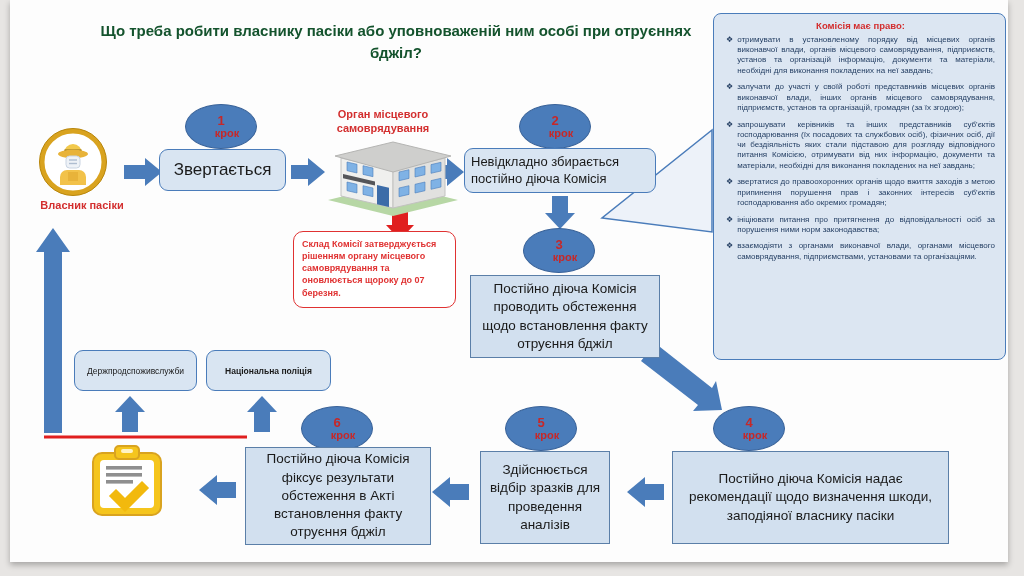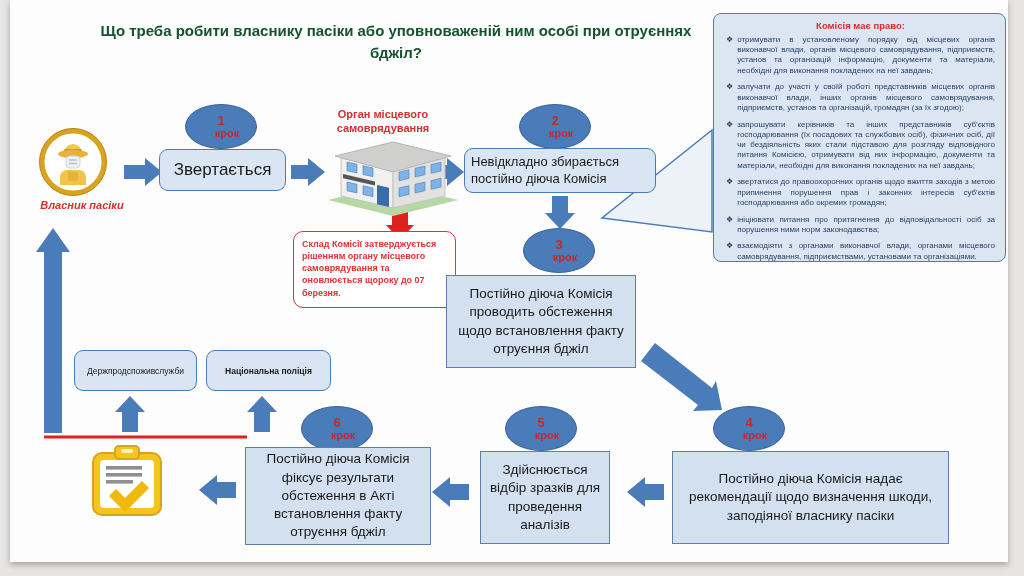--- a/index.html
+++ b/index.html
@@ -25,45 +25,45 @@
 
   
   .boxR{background:#d9e5f2;border:1.5px solid #4a7cba;border-radius:9px;
         display:flex;align-items:center;justify-content:center;
         color:#1a1a1a;padding:2px 6px;box-sizing:border-box;}
   .boxS{background:#d2e0ef;border:1.5px solid #5b7fa8;
         display:flex;align-items:center;justify-content:center;text-align:center;
         color:#1a1a1a;padding:2px 6px;box-sizing:border-box;line-height:1.35;}
   #box1{left:159px;top:149px;width:127px;height:42px;font-size:17px;}
   #box2{left:464px;top:148px;width:192px;height:45px;font-size:13px;line-height:1.3;}
-  #box3{left:446px;top:275px;width:190px;height:93px;font-size:13.5px;}
+  #box3{left:470px;top:275px;width:190px;height:83px;font-size:13.5px;}
   #box4{left:672px;top:451px;width:277px;height:93px;font-size:13.5px;}
   #box5{left:480px;top:451px;width:130px;height:93px;font-size:13.5px;}
   #box6{left:245px;top:447px;width:186px;height:98px;font-size:13.5px;}
   #agency1{left:74px;top:350px;width:123px;height:41px;font-size:8.5px;}
   #agency2{left:206px;top:350px;width:125px;height:41px;font-size:8.5px;font-weight:bold;}
 
   
   #note{left:293px;top:231px;width:163px;height:77px;border:1.5px solid #e03232;
         border-radius:10px;background:#fff;color:#e03232;font-weight:bold;
         font-size:9px;line-height:1.35;padding:6px 8px;box-sizing:border-box;}
 
   
-  #panel{left:713px;top:13px;width:293px;height:249px;background:#dce6f2;
+  #panel{left:713px;top:13px;width:293px;height:347px;background:#dce6f2;
          border:1.5px solid #4a7cba;border-radius:8px;box-sizing:border-box;
          padding:6px 10px 6px 12px;}
   #panel-header{text-align:center;color:#d32f2f;font-weight:bold;font-size:9.5px;
                 margin-bottom:4px;}
   .bullet{display:flex;gap:4px;color:#1f3a5f;font-size:8px;line-height:1.28;
           text-align:justify;margin-bottom:6.5px;}
   .bullet .mk{flex:none;font-size:8px;}
 
   
   .redlab{color:#d32f2f;font-weight:bold;text-align:center;line-height:1.25;}
-  #beekeeper-label{left:22px;top:199px;width:120px;font-size:11px;font-style:italic;}
+  #beekeeper-label{left:22px;top:199px;width:120px;font-size:11px;}
   #building-label{left:313px;top:108px;width:140px;font-size:11px;}
   #act-label{left:58px;top:516px;width:142px;font-size:9.5px;}
 
   
   #beekeeper-icon{left:38px;top:127px;}
   #building-icon{left:323px;top:128px;}
   #act-icon{left:86px;top:443px;}
 </style>
 </head>
 <body>

